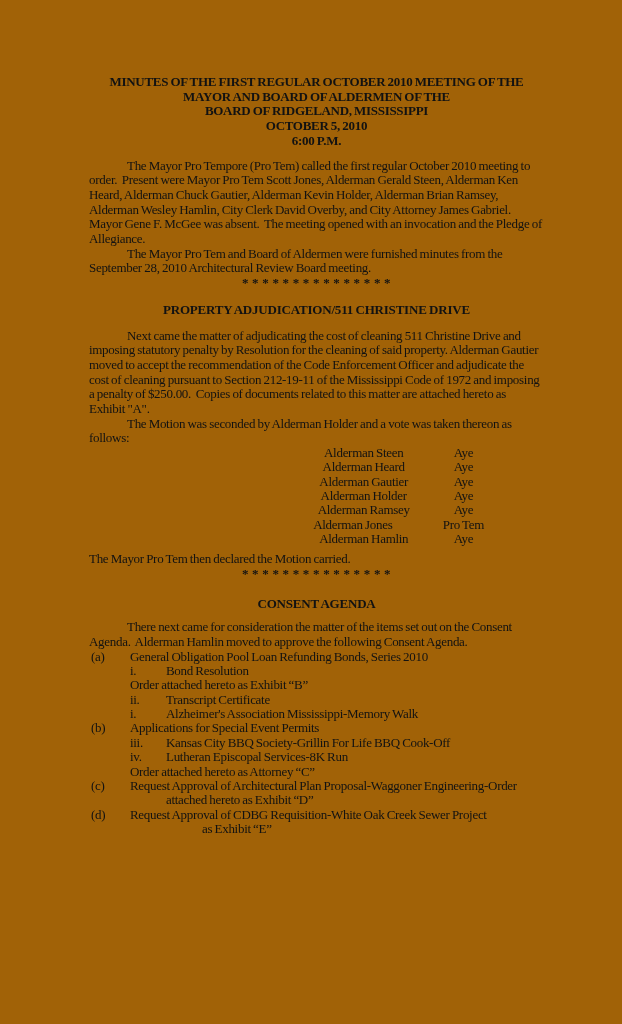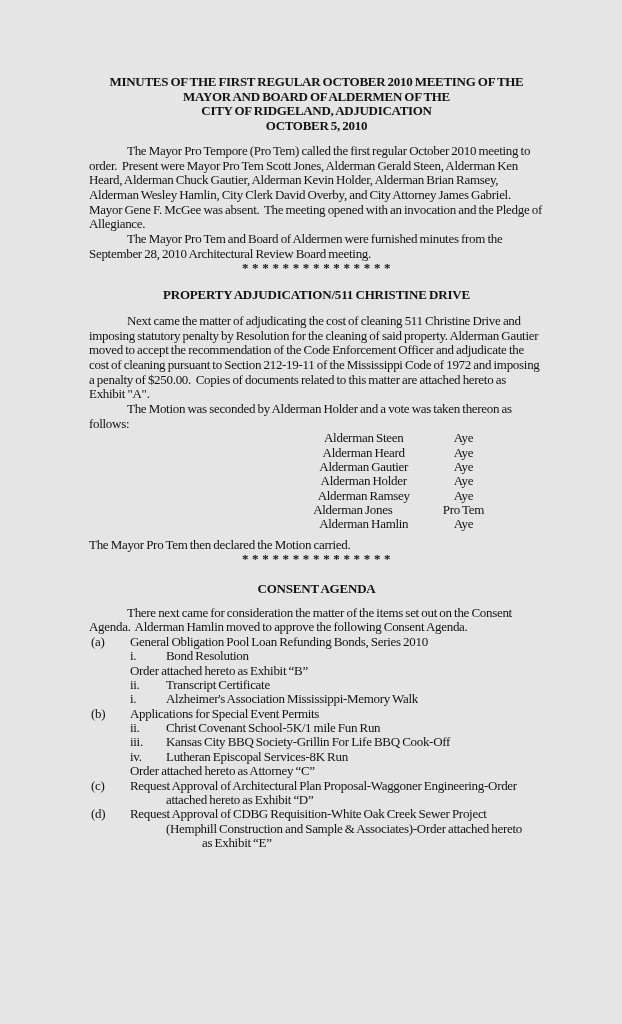--- a/index.html
+++ b/index.html
@@ -1,21 +1,21 @@
 <!DOCTYPE html>
 <html><head>
 <meta charset="utf-8">
 <style>
   html, body { margin: 0; padding: 0; background: #ffffff; }
   .page {
     position: relative;
     width: 622px;
     height: 1024px;
     box-sizing: border-box;
-    background: #e5e5e5;
+    background: #a16207;
     color: #121212;
     font-family: "Liberation Serif", "DejaVu Serif", serif;
     font-size: 13px;
     line-height: 14.7px;
     letter-spacing: -0.3px;
     word-spacing: -0.6px;
     padding: 75px 78px 0 89px;
     overflow: hidden;
   }
   .doc-title { text-align: center; font-weight: bold; margin-bottom: 10px; }
@@ -49,22 +49,23 @@
   .lab-i { display: inline-block; width: 36px; }
 </style>
 </head>
 <body>
 
 <div class="page">
 
   <div class="doc-title">
     <div>MINUTES OF THE FIRST REGULAR OCTOBER 2010 MEETING OF THE</div>
     <div>MAYOR AND BOARD OF ALDERMEN OF THE</div>
-    <div>CITY OF RIDGELAND, ADJUDICATION</div>
+    <div>BOARD OF RIDGELAND, MISSISSIPPI</div>
     <div>OCTOBER 5, 2010</div>
+    <div>6:00 P.M.</div>
   </div>
 
   <p class="body indent mb12">The Mayor Pro Tempore (Pro Tem) called the first regular October 2010 meeting to order.  Present were Mayor Pro Tem Scott Jones, Alderman Gerald Steen, Alderman Ken Heard, Alderman Chuck Gautier, Alderman Kevin Holder, Alderman Brian Ramsey, Alderman Wesley Hamlin, City Clerk David Overby, and City Attorney James Gabriel.  Mayor Gene F. McGee was absent.  The meeting opened with an invocation and the Pledge of Allegiance.</p>
 
   <p class="body indent mb12">The Mayor Pro Tem and Board of Aldermen were furnished minutes from the September 28, 2010 Architectural Review Board meeting.</p>
 
   <div class="sep sep1">* * * * * * * * * * * * * * *</div>
 
   <div class="sec-heading h-prop">PROPERTY ADJUDICATION/511 CHRISTINE DRIVE</div>
 
@@ -90,24 +91,22 @@
 
   <p class="body indent mb22">There next came for consideration the matter of the items set out on the Consent Agenda.  Alderman Hamlin moved to approve the following Consent Agenda.</p>
 
   <div class="agenda">
     <div class="agenda-row r0"><span class="lab-a">(a)</span><span>General Obligation Pool Loan Refunding Bonds, Series 2010</span></div>
     <div class="agenda-row r1"><span class="lab-i">i.</span><span>Bond Resolution</span></div>
     <div class="agenda-row r1"><span>Order attached hereto as Exhibit “B”</span></div>
     <div class="agenda-row r1"><span class="lab-i">ii.</span><span>Transcript Certificate</span></div>
     <div class="agenda-row r1"><span class="lab-i">i.</span><span>Alzheimer's Association Mississippi-Memory Walk</span></div>
     <div class="agenda-row r0"><span class="lab-a">(b)</span><span>Applications for Special Event Permits</span></div>
-    <div class="agenda-row r1"><span class="lab-i">ii.</span><span>Christ Covenant School-5K/1 mile Fun Run</span></div>
     <div class="agenda-row r1"><span class="lab-i">iii.</span><span>Kansas City BBQ Society-Grillin For Life BBQ Cook-Off</span></div>
     <div class="agenda-row r1"><span class="lab-i">iv.</span><span>Lutheran Episcopal Services-8K Run</span></div>
     <div class="agenda-row r1"><span>Order attached hereto as Attorney “C”</span></div>
     <div class="agenda-row r0"><span class="lab-a">(c)</span><span>Request Approval of Architectural Plan Proposal-Waggoner Engineering-Order</span></div>
     <div class="agenda-row r2"><span>attached hereto as Exhibit “D”</span></div>
     <div class="agenda-row r0"><span class="lab-a">(d)</span><span>Request Approval of CDBG Requisition-White Oak Creek Sewer Project</span></div>
-    <div class="agenda-row r2"><span>(Hemphill Construction and Sample &amp; Associates)-Order attached hereto</span></div>
     <div class="agenda-row r3"><span>as Exhibit “E”</span></div>
   </div>
 
 </div>
 
 </body></html>

